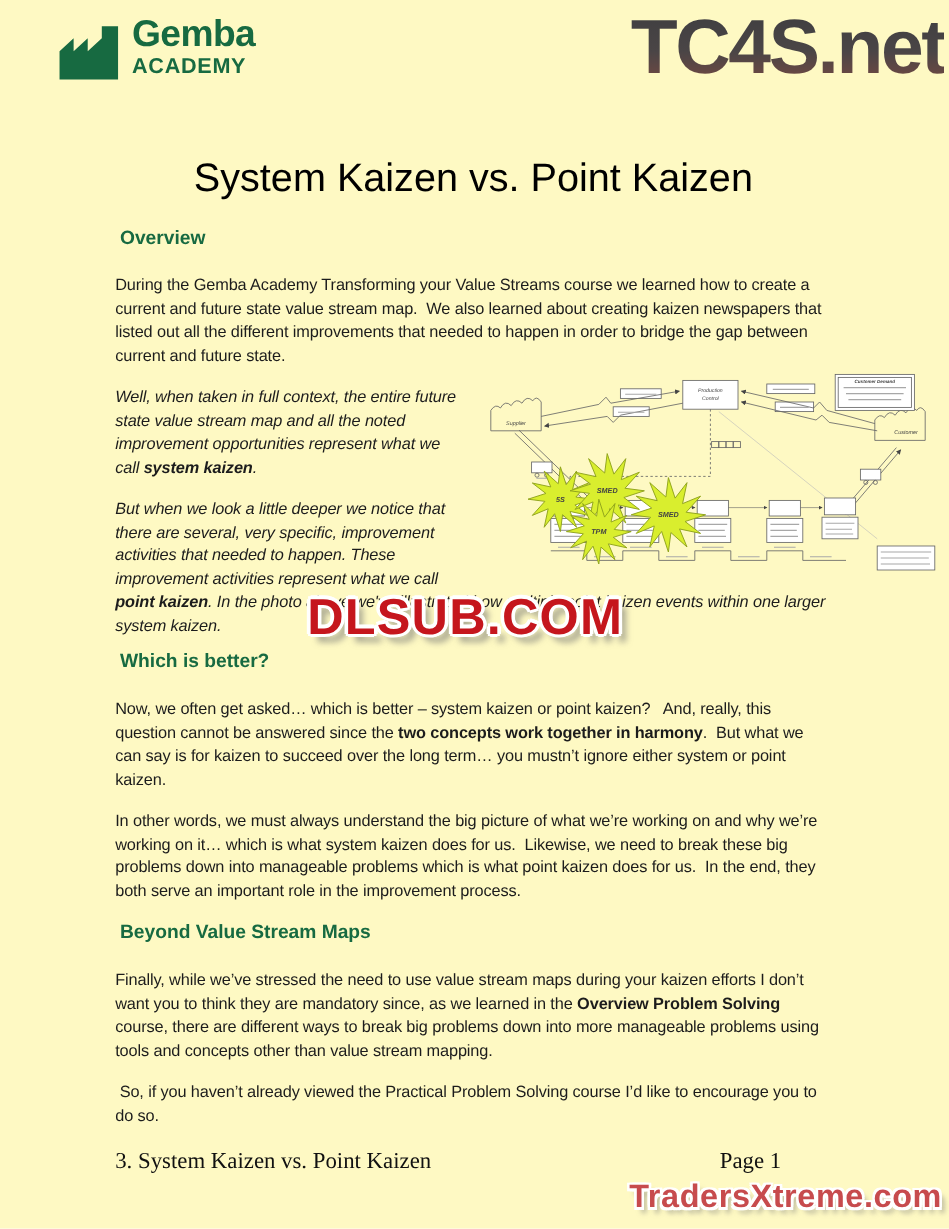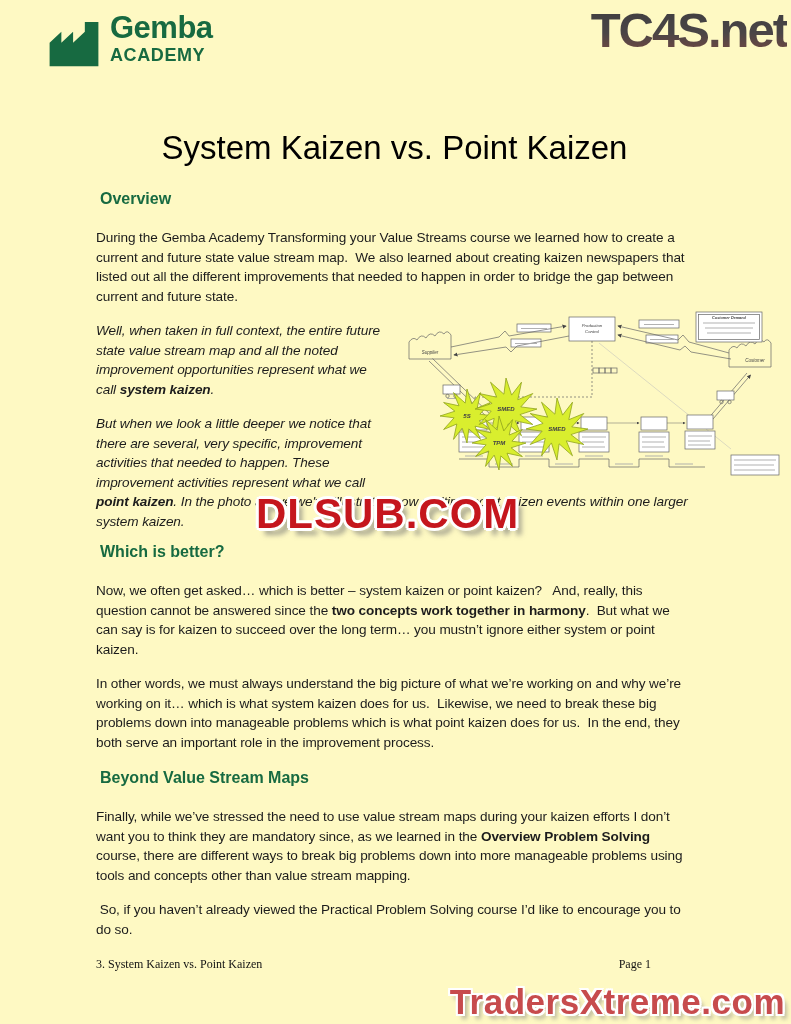--- a/index.html
+++ b/index.html
@@ -4,21 +4,21 @@
 <style>
   html,body{margin:0;padding:0;background:#ffffff;}
   .page{position:relative;width:791px;height:1024px;background:#fef9c3;overflow:hidden;
         font-family:"Liberation Sans",sans-serif;color:#1c1c1c;}
   
   .logo{position:absolute;left:45px;top:12px;display:flex;align-items:flex-start;gap:7px;}
   .logo svg{display:block;}
   .logo-text{line-height:1;}
   .logo-brand{font-weight:bold;font-size:31px;color:#176a41;letter-spacing:-0.5px;}
   .logo-academy{font-weight:bold;font-size:18px;color:#176a41;letter-spacing:0.6px;margin-top:3px;}
-  .wm-tc4s{position:absolute;right:4px;top:2px;font-size:49px;font-weight:bold;letter-spacing:-2px;
+  .wm-tc4s{position:absolute;right:4px;top:2px;font-size:64px;font-weight:bold;letter-spacing:-2px;
     background:linear-gradient(180deg,#3d3d3f 0%,#4a4546 55%,#7c4a41 100%);
     -webkit-background-clip:text;background-clip:text;color:transparent;
     font-family:"Liberation Sans",sans-serif;}
   
   .content{padding:0 98px 0 96px;}
   h1{font-weight:400;font-size:33px;color:#000;text-align:center;margin:0 0 20px 0;
      padding-top:128px;line-height:40px;letter-spacing:0;}
   h2{font-size:16px;line-height:21px;font-weight:bold;color:#176a41;margin:0 0 19px 4px;}
   p{font-size:13.6px;line-height:19.5px;margin:0 0 15px 0;letter-spacing:-0.1px;
     white-space:pre-wrap;}
@@ -28,28 +28,28 @@
   .wrapzone p:last-child{margin-bottom:0;}
   .vsm{float:right;width:385px;height:172px;margin:-12px -91px 2px 12px;}
   
   .vsm svg{width:385px;height:172px;display:block;}
   
   .wm-dlsub{position:absolute;left:256px;top:490px;font-size:42px;font-weight:bold;
     color:#c5161d;letter-spacing:1px;font-family:Liberation Sans, sans-serif;
     text-shadow:-2px -2px 0 #fff,2px -2px 0 #fff,-2px 2px 0 #fff,2px 2px 0 #fff,
       0 -3px 0 #fff,0 3px 0 #fff,-3px 0 0 #fff,3px 0 0 #fff,
       6px 7px 5px rgba(110,110,110,.6);}
-  .wm-traders{position:absolute;right:6px;top:982px;font-size:35px;font-weight:bold;
+  .wm-traders{position:absolute;right:6px;top:982px;font-size:27px;font-weight:bold;
     color:#c74b4d;letter-spacing:0.5px;
     text-shadow:-2px -2px 0 #fff,2px -2px 0 #fff,-2px 2px 0 #fff,2px 2px 0 #fff,
       0 -2px 0 #fff,0 2px 0 #fff,-2px 0 0 #fff,2px 0 0 #fff,
       4px 5px 4px rgba(120,120,120,.55);}
   
   .footer{position:absolute;left:96px;right:98px;top:957px;display:flex;
-    justify-content:space-between;font-family:"Liberation Serif",serif;font-size:12px;color:#111;}
+    justify-content:space-between;font-family:"Liberation Serif",serif;font-size:19px;color:#111;}
   .footer .pg{margin-right:42px;}
   
   svg text{font-family:"Liberation Sans",sans-serif;fill:#444;}
 </style>
 </head>
 <body>
 
 <div class="page">
 
   <div class="logo">

